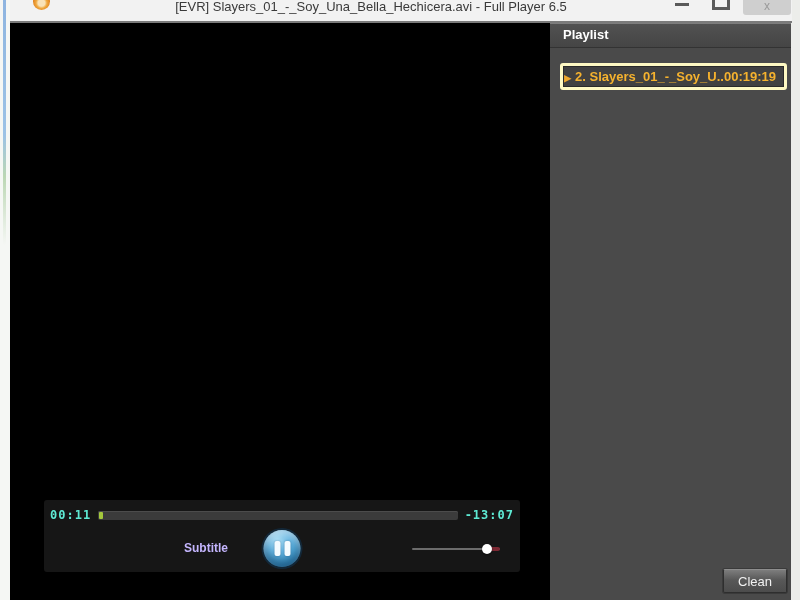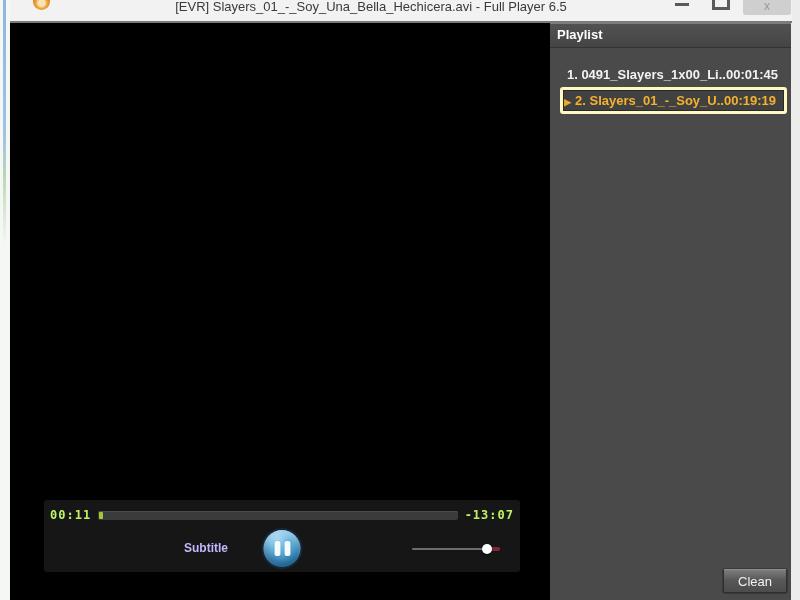--- a/index.html
+++ b/index.html
@@ -31,21 +31,21 @@
 
   .content { position:absolute; left:0; top:23px; width:781px; height:577px; }
 
   
   .video { position:absolute; left:0; top:0; width:540px; height:577px; background:#000; }
 
   
   .control-bar { position:absolute; left:34px; top:477px; width:476px; height:72px;
                  background:#161616; border-radius:3px; }
   .seek-row { display:flex; align-items:center; padding:8px 6px 0 6px; }
-  .time { color:#bef264; font-size:12px; font-weight:bold; letter-spacing:1px;
+  .time { color:#5eead4; font-size:12px; font-weight:bold; letter-spacing:1px;
           font-family:"DejaVu Sans Mono", monospace; }
   .seek-track { flex:1; height:9px; margin:0 7px; background:#3b3b3b; border-radius:2px;
                 position:relative; box-shadow:inset 0 1px 0 #4c4c4c; }
   .seek-progress { position:absolute; left:1px; top:1px; bottom:1px; background:#a4c83c; border-radius:1px; }
   .subtitle-label { position:absolute; left:140px; top:41px; color:#c4b5fd;
                     font-size:12px; font-weight:bold; }
   .pause-btn { position:absolute; left:50%; top:30px; transform:translateX(-50%);
                width:37px; height:37px; border-radius:50%;
                background:radial-gradient(circle at 38% 28%, #a8dcf4 0%, #64b4e0 35%, #3490c4 72%, #1f6ea0 100%);
                box-shadow:0 0 0 2px rgba(16,55,85,.55), inset 0 -6px 8px rgba(10,40,70,.45), inset 0 4px 6px rgba(255,255,255,.5);
@@ -53,21 +53,21 @@
   .pause-btn .bar { width:6px; height:15px; background:#f4fbff; border-radius:2px;
                     box-shadow:0 0 2px rgba(0,40,80,.4); }
   .volume { position:absolute; right:20px; top:43px; width:88px; height:12px; }
   .vol-track { position:absolute; left:0; right:0; top:5px; height:2px; background:#6c6c6c; border-radius:1px; }
   .vol-rest  { position:absolute; right:0; top:4px; height:4px; background:#7c2833; border-radius:2px; }
   .vol-knob  { position:absolute; top:1px; width:10px; height:10px; border-radius:50%; background:#fff;
                box-shadow:0 1px 2px rgba(0,0,0,.6); }
 
   
   .playlist { position:absolute; left:540px; top:0; width:241px; height:577px; background:#4a4a4a; }
-  .pl-header { height:24px; line-height:24px; padding-left:7px; color:#fff;
+  .pl-header { height:24px; line-height:24px; padding-left:13px; color:#fff;
                font-size:13px; font-weight:bold;
                background:linear-gradient(#525252,#454545);
                box-shadow:inset 0 1px 0 #7d7d7d, 0 1px 0 #333; }
   .pl-items { margin-top:16px; }
   .pl-item { height:21px; line-height:21px; margin:1px 4px 1px 10px; padding-right:8px;
              text-align:right; color:#f2f2f2; font-size:13px; font-weight:bold;
              white-space:nowrap; border:1px solid transparent; }
   .pl-item .play-arrow { display:none; color:#f0a82c; font-size:9px; margin-right:4px; }
   .pl-item.selected { border:3px solid #fef9c3; border-radius:3px; background:#414141;
                       color:#f5b22e; box-shadow:inset 0 0 0 1px rgba(0,0,0,.35); }
@@ -121,21 +121,20 @@
             <div class="vol-track"></div>
             <div class="vol-rest" style="width: 15%;"></div>
             <div class="vol-knob" style="left: calc(85% - 5px);"></div>
           </div>
         </div>
       </div>
 
       <div class="playlist">
         <div class="pl-header">Playlist</div>
         <div class="pl-items">
-            <div class="pl-item"><span>1. 0491_Slayers_1x00_Li..</span><span>00:01:45</span></div>
             <div class="pl-item selected"><span class="play-arrow">▶</span><span>2. Slayers_01_-_Soy_U..</span><span>00:19:19</span></div>
           </div>
         <button class="clean-btn">Clean</button>
       </div>
 
     </div>
   </div>
 </div>
 
 </body></html>

